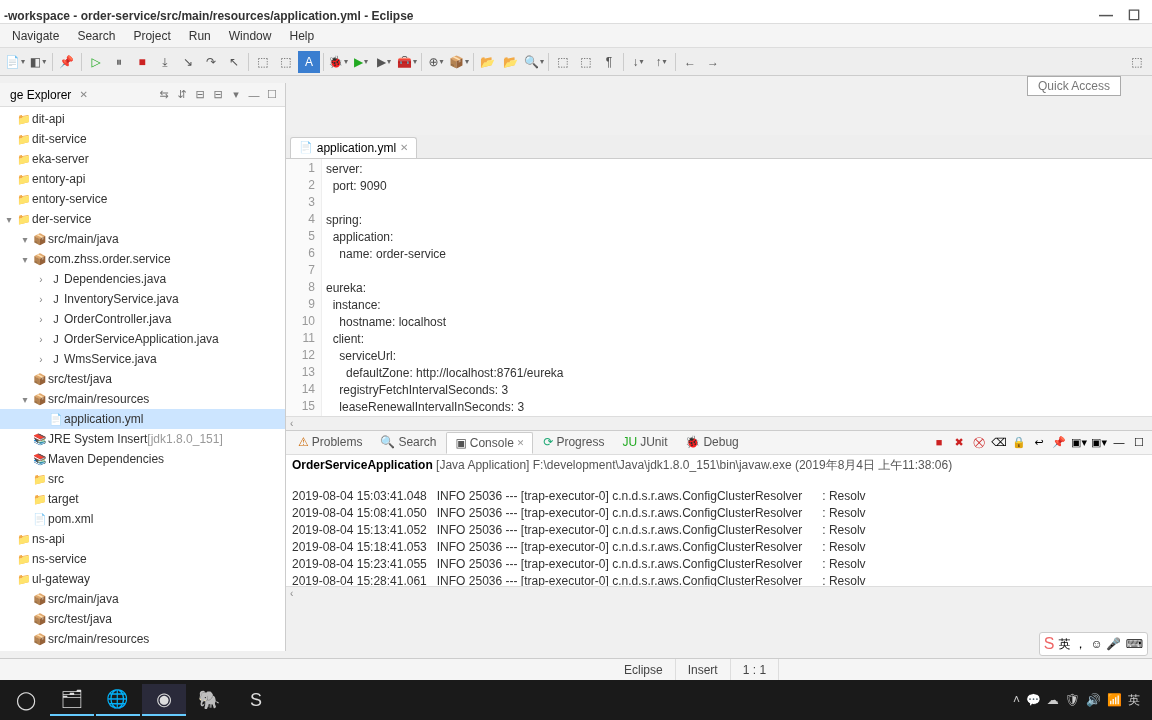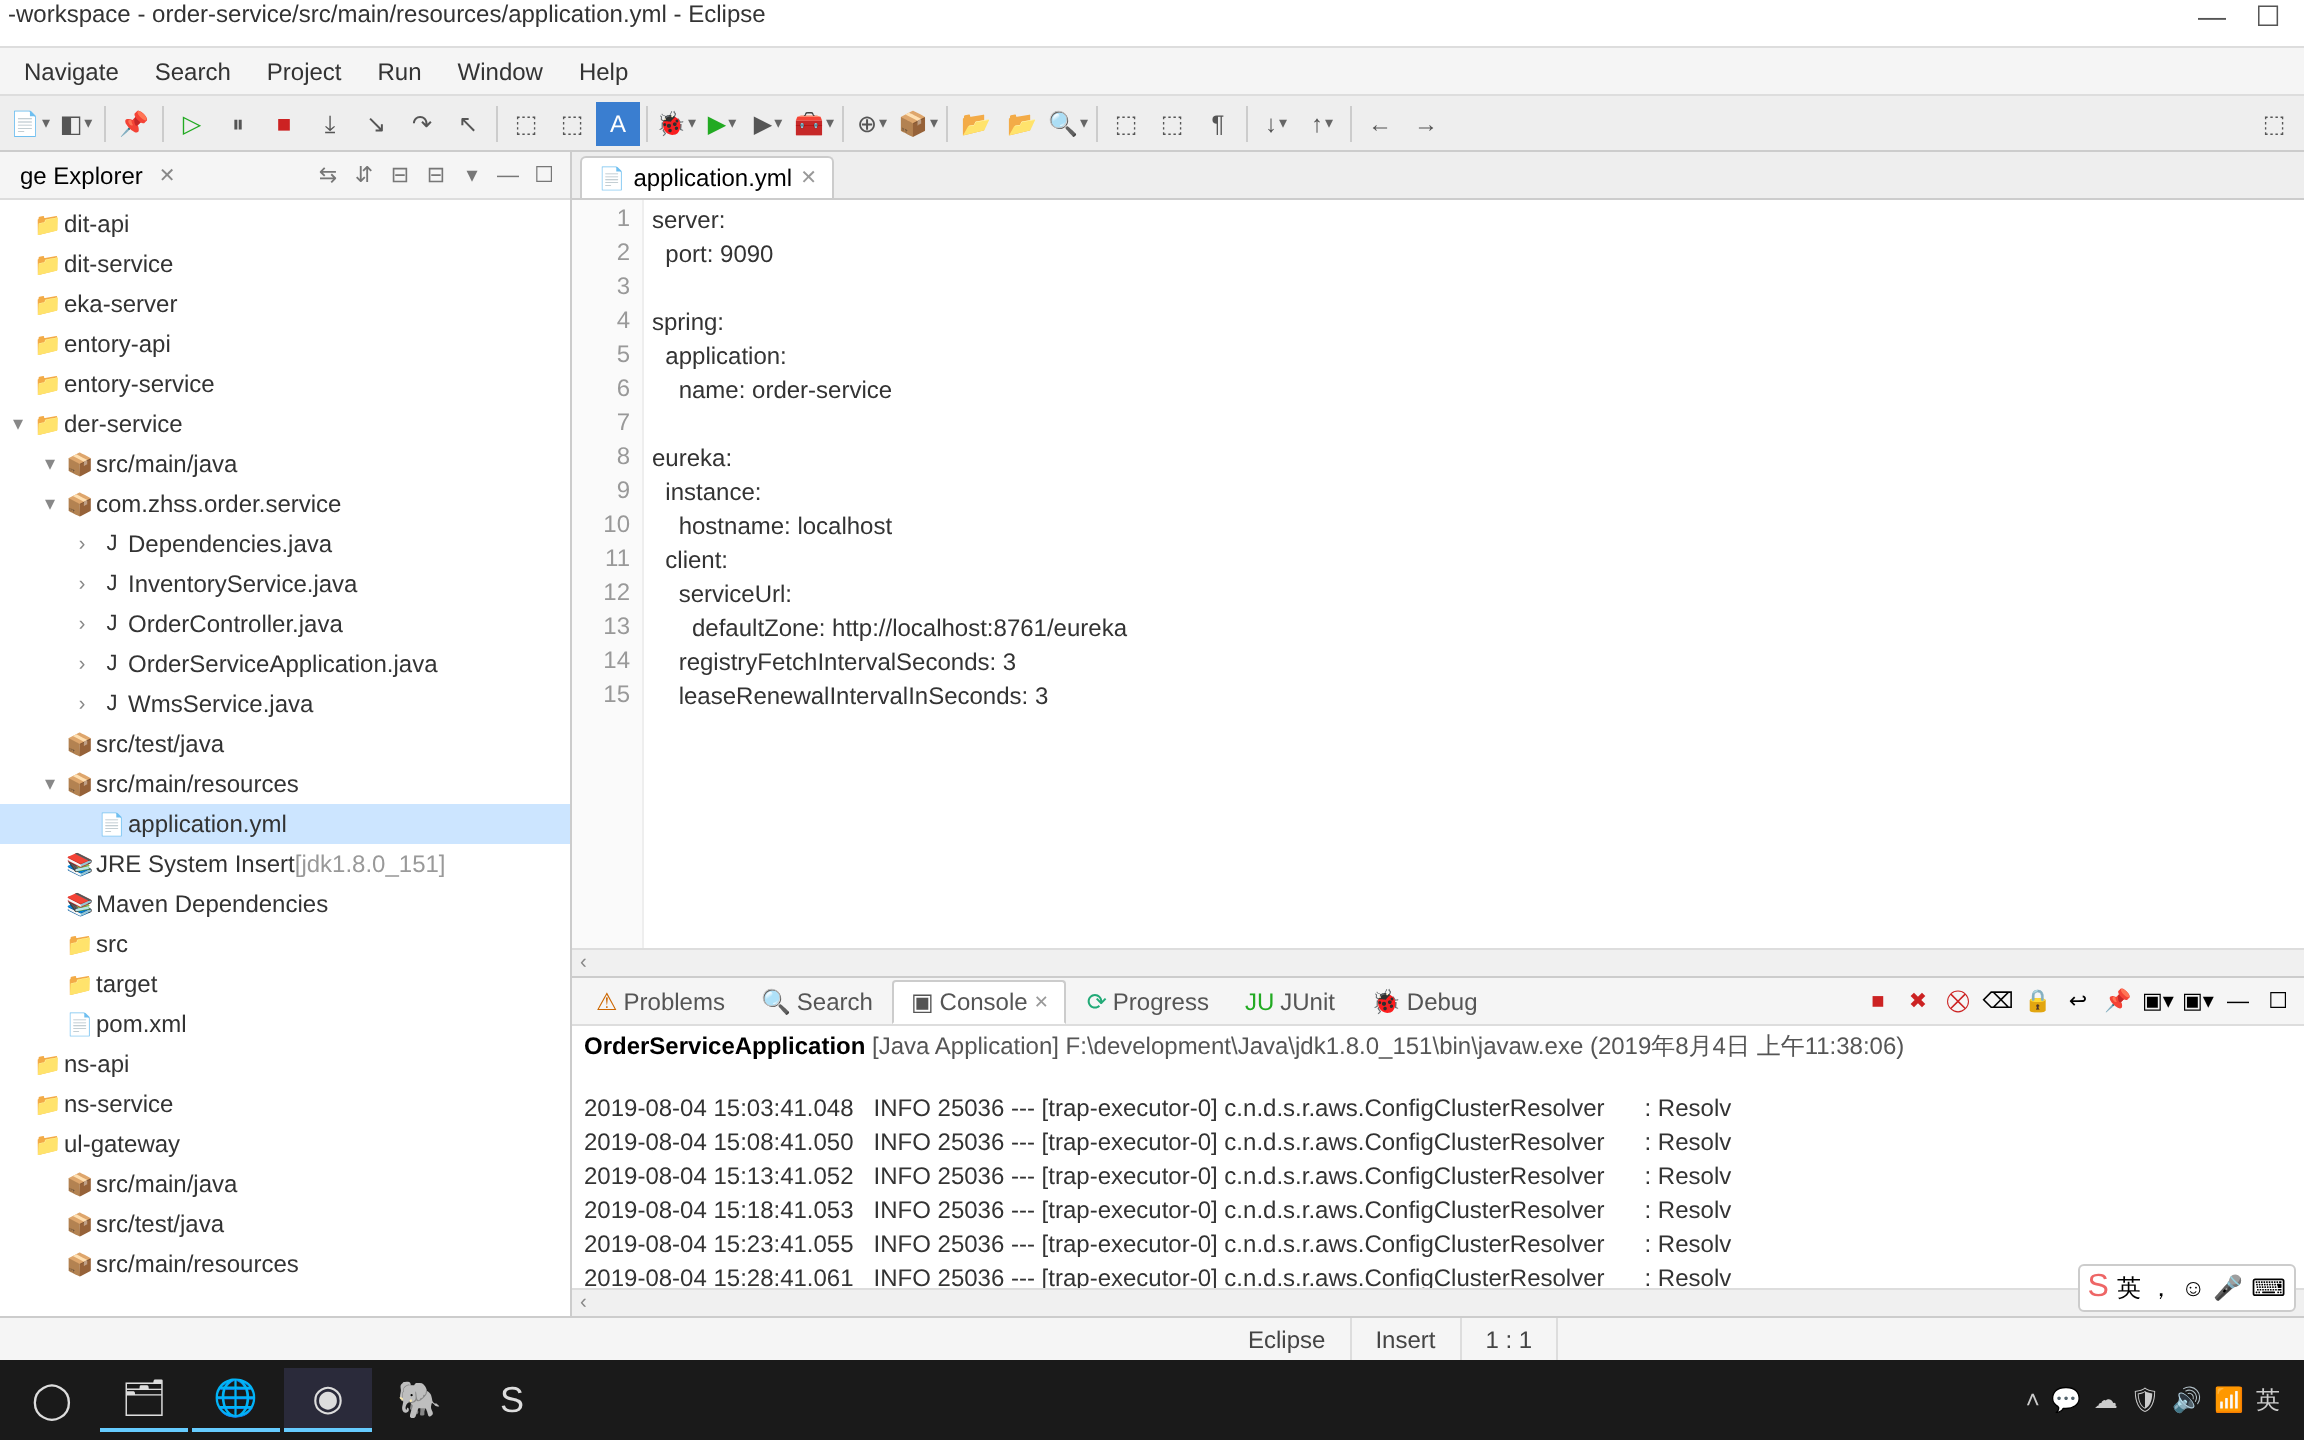--- a/index.html
+++ b/index.html
@@ -1,27 +1,27 @@
 <!DOCTYPE html>
 <html><head>
 <meta charset="utf-8">
 <style>
 * { margin: 0; padding: 0; box-sizing: border-box; font-family: "Segoe UI", Tahoma, sans-serif; font-size: 12px; }
 body { background: #f0f0f0; width: 1152px; height: 720px; overflow: hidden; display: flex; flex-direction: column; }
-.titlebar { height: 24px; background: #fff; display: flex; align-items: flex-start; padding: 0 4px; border-bottom: 1px solid #ddd; }
+.titlebar { height: 24px; background: #fff; display: flex; align-items: flex-end; padding: 0 4px; border-bottom: 1px solid #ddd; font-weight: bold; }
 .titlebar .title { flex: 1; font-size: 12px; color: #333; }
 .titlebar .winbtn { width: 28px; text-align: center; color: #555; font-size: 14px; }
 .menubar { height: 24px; background: #f5f5f5; display: flex; align-items: center; padding: 0 4px; gap: 2px; border-bottom: 1px solid #ddd; }
 .menubar .menu { padding: 2px 8px; color: #333; }
 .toolbar { height: 28px; background: #eee; display: flex; align-items: center; padding: 0 4px; gap: 1px; border-bottom: 1px solid #ccc; }
 .toolbar .tbtn { width: 22px; height: 22px; display: flex; align-items: center; justify-content: center; color: #555; font-size: 12px; }
 .toolbar .sep { width: 1px; height: 18px; background: #ccc; margin: 0 2px; }
 .toolbar .dd::after { content: "▾"; font-size: 8px; margin-left: 1px; color: #666; }
 .quick-access { margin-left: auto; border: 1px solid #aaa; padding: 2px 10px; background: #fff; color: #777; font-size: 12px; margin-top: 48px; }
-.main { flex: 1; display: flex; min-height: 0; }
+.main { flex: 1; display: flex; min-height: 0; align-items: center; }
 .sidebar { width: 286px; background: #fff; display: flex; flex-direction: column; border-right: 1px solid #ccc; }
 .sb-tab { height: 24px; display: flex; align-items: center; background: #f5f5f5; border-bottom: 1px solid #ddd; padding: 0 4px; }
 .sb-tab .tabname { padding: 2px 6px; }
 .sb-tab .close { font-size: 10px; color: #888; margin-left: 2px; }
 .sb-tab .spacer { flex: 1; }
 .sb-tab .mini { width: 18px; height: 18px; display: flex; align-items: center; justify-content: center; color: #777; font-size: 11px; }
 .sb-tree { flex: 1; overflow: auto; padding: 2px 0; }
 .tree-node { display: flex; align-items: center; height: 20px; padding-left: 2px; color: #333; white-space: nowrap; }
 .tree-node .tw { width: 14px; text-align: center; color: #888; font-size: 10px; }
 .tree-node .ic { width: 16px; text-align: center; font-size: 11px; }

